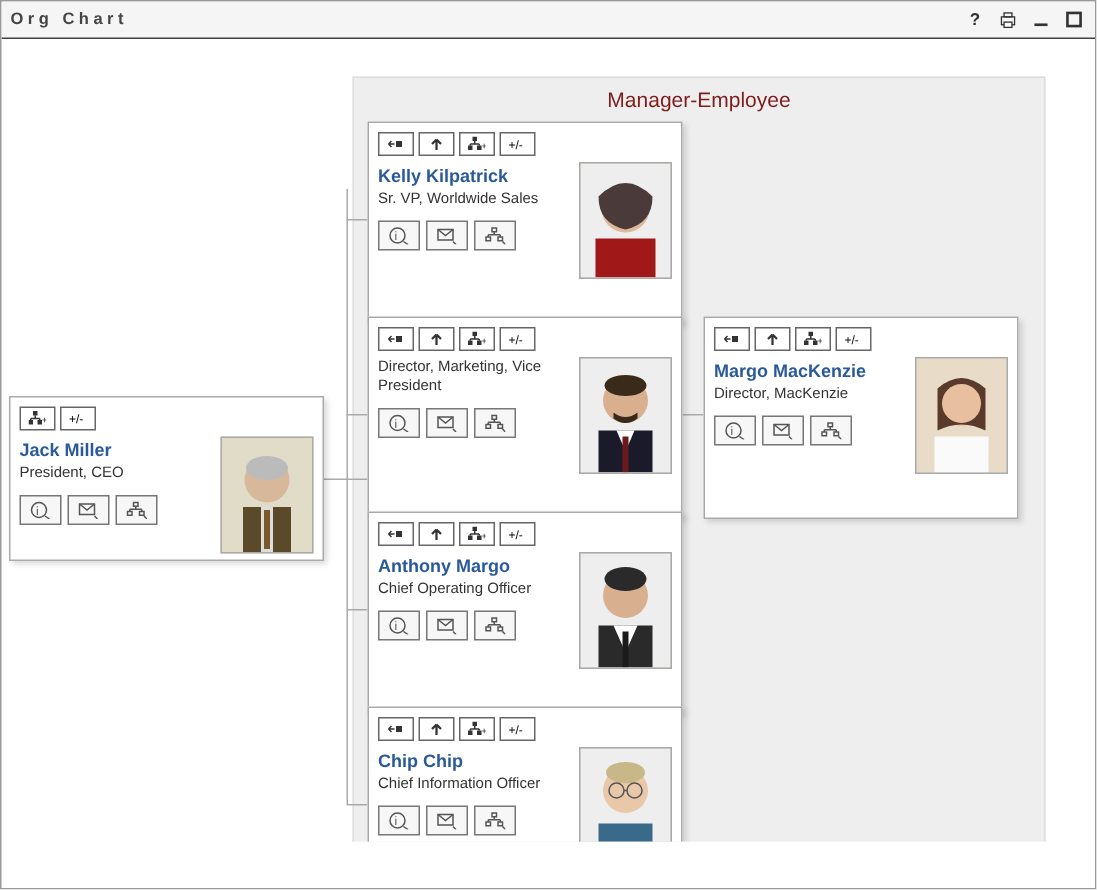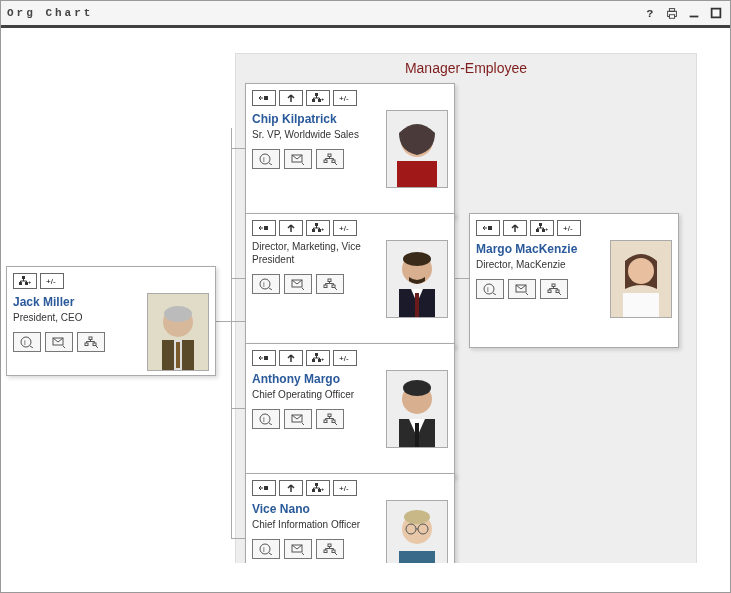--- a/index.html
+++ b/index.html
@@ -1,17 +1,17 @@
 <!DOCTYPE html>
 <html><head>
 <meta charset="utf-8">
 <style>
   html,body{margin:0;padding:0;font-family:Arial,Helvetica,sans-serif;font-size:11px;color:#333;background:#fff}
   .window{width:731px;height:593px;border:1px solid #999;box-sizing:border-box;overflow:hidden;position:relative}
-  .titlebar{height:24px;border-bottom:3px solid #404040;background:#f5f5f5;display:flex;align-items:center;padding:0 6px;font-family:Liberation Mono, monospace;font-size:11px;letter-spacing:3px;font-weight:bold;color:#444}
+  .titlebar{height:24px;border-bottom:1px solid #404040;background:#f5f5f5;display:flex;align-items:center;padding:0 6px;font-family:Liberation Sans, sans-serif;font-size:11px;letter-spacing:3px;font-weight:bold;color:#444}
   .titlebar .spacer{flex:1}
   .titlebar .tb-btn{width:16px;height:16px;margin-left:6px;display:flex;align-items:center;justify-content:center;color:#333}
   .titlebar svg{width:14px;height:14px}
   .toolbar{height:30px;border-bottom:1px solid #ccc;display:flex;align-items:center;padding:0 10px;gap:6px}
   .toolbar .lookup{color:#2a5a9a;font-family:Verdana,Arial,sans-serif;font-size:12px}
   .toolbar svg{width:16px;height:16px}
   .canvas{position:relative;height:calc(100% - 56px);overflow:hidden}
   .panel{position:absolute;background:#eee;border:1px solid #ddd}
   .panel-title{color:#7f1d1d;font-size:14px;text-align:center;padding:6px 0;font-family:Verdana,Arial,sans-serif}
   .card{position:absolute;background:#fff;border:1px solid #aaa;box-shadow:2px 2px 4px rgba(0,0,0,.15);padding:6px 6px 8px 6px;box-sizing:border-box}
@@ -170,21 +170,21 @@
             </svg>
           </span>
         <span class="mini">
             <svg viewBox="0 0 12 10">
               <text x="0" y="8" font-size="8">+/-</text>
             </svg>
           </span>
       </div>
       <div class="body">
         <div class="info">
-          <div class="name">Chip Kilpatrick</div>
+          <div class="name">Kelly Kilpatrick</div>
           <div class="title">Sr. VP, Worldwide Sales</div>
           <div class="bot-btns">
             <span class="act">
                 <svg viewBox="0 0 14 12">
                   <circle cx="6" cy="6" r="5" fill="none" stroke="#555"></circle>
                   <text x="4" y="9" font-size="8" fill="#555">i</text>
                   <path d="M10 10 L13 12" stroke="#555"></path>
                 </svg>
               </span>
             <span class="act">
@@ -399,21 +399,21 @@
             </svg>
           </span>
         <span class="mini">
             <svg viewBox="0 0 12 10">
               <text x="0" y="8" font-size="8">+/-</text>
             </svg>
           </span>
       </div>
       <div class="body">
         <div class="info">
-          <div class="name">Vice Nano</div>
+          <div class="name">Chip Chip</div>
           <div class="title">Chief Information Officer</div>
           <div class="bot-btns">
             <span class="act">
                 <svg viewBox="0 0 14 12">
                   <circle cx="6" cy="6" r="5" fill="none" stroke="#555"></circle>
                   <text x="4" y="9" font-size="8" fill="#555">i</text>
                   <path d="M10 10 L13 12" stroke="#555"></path>
                 </svg>
               </span>
             <span class="act">

